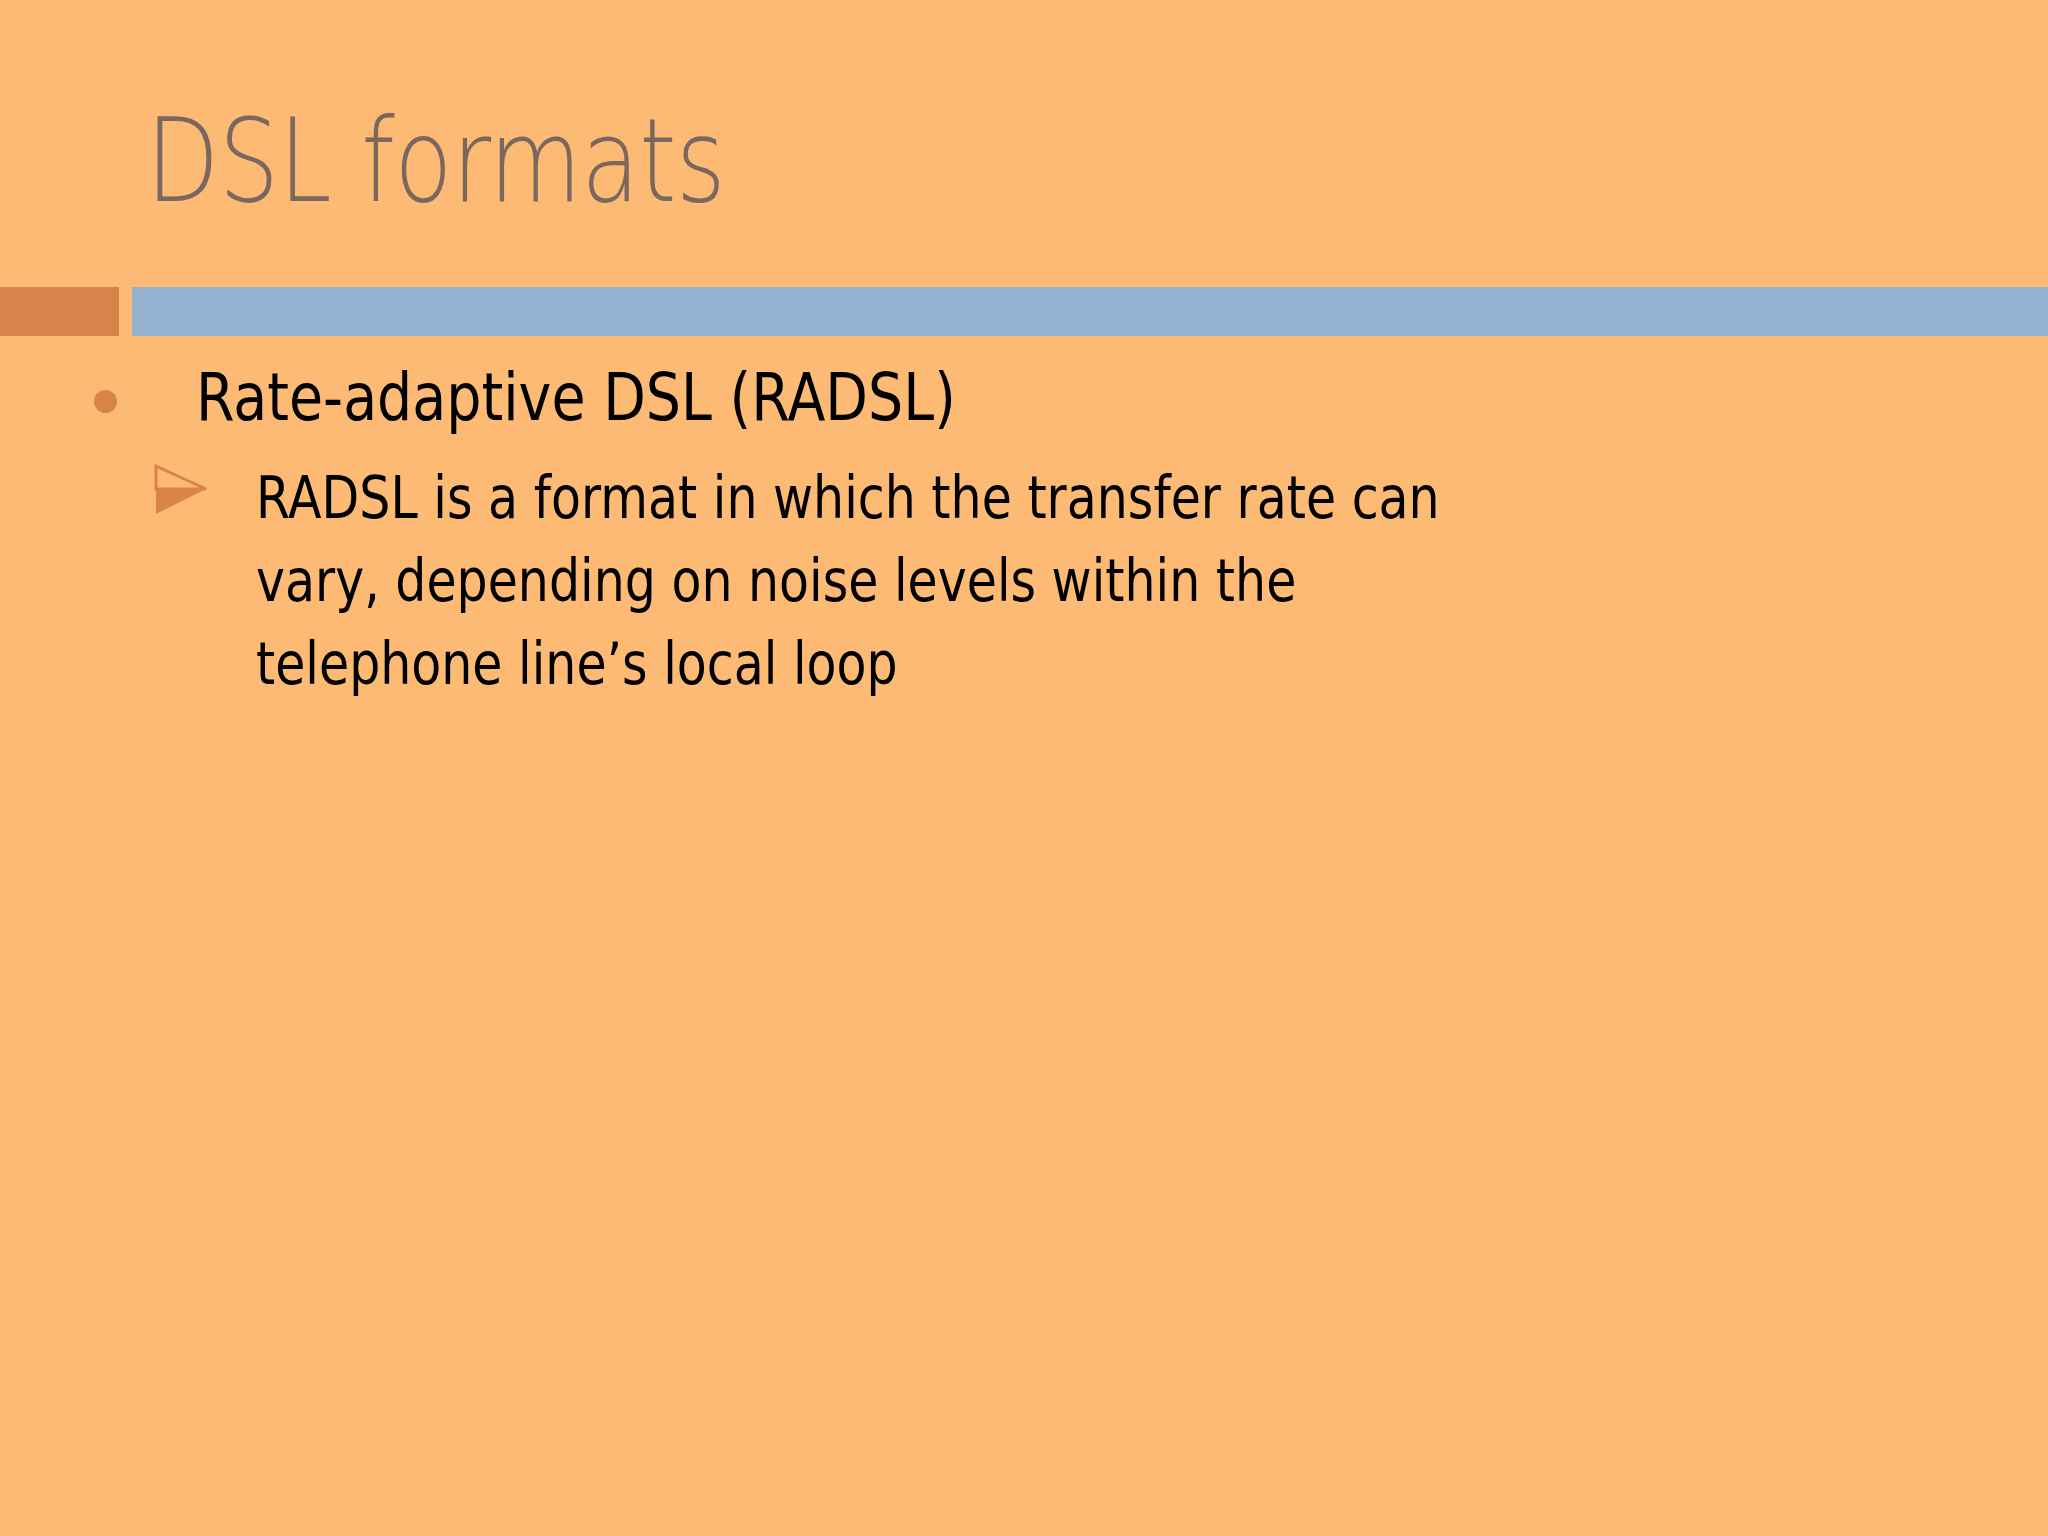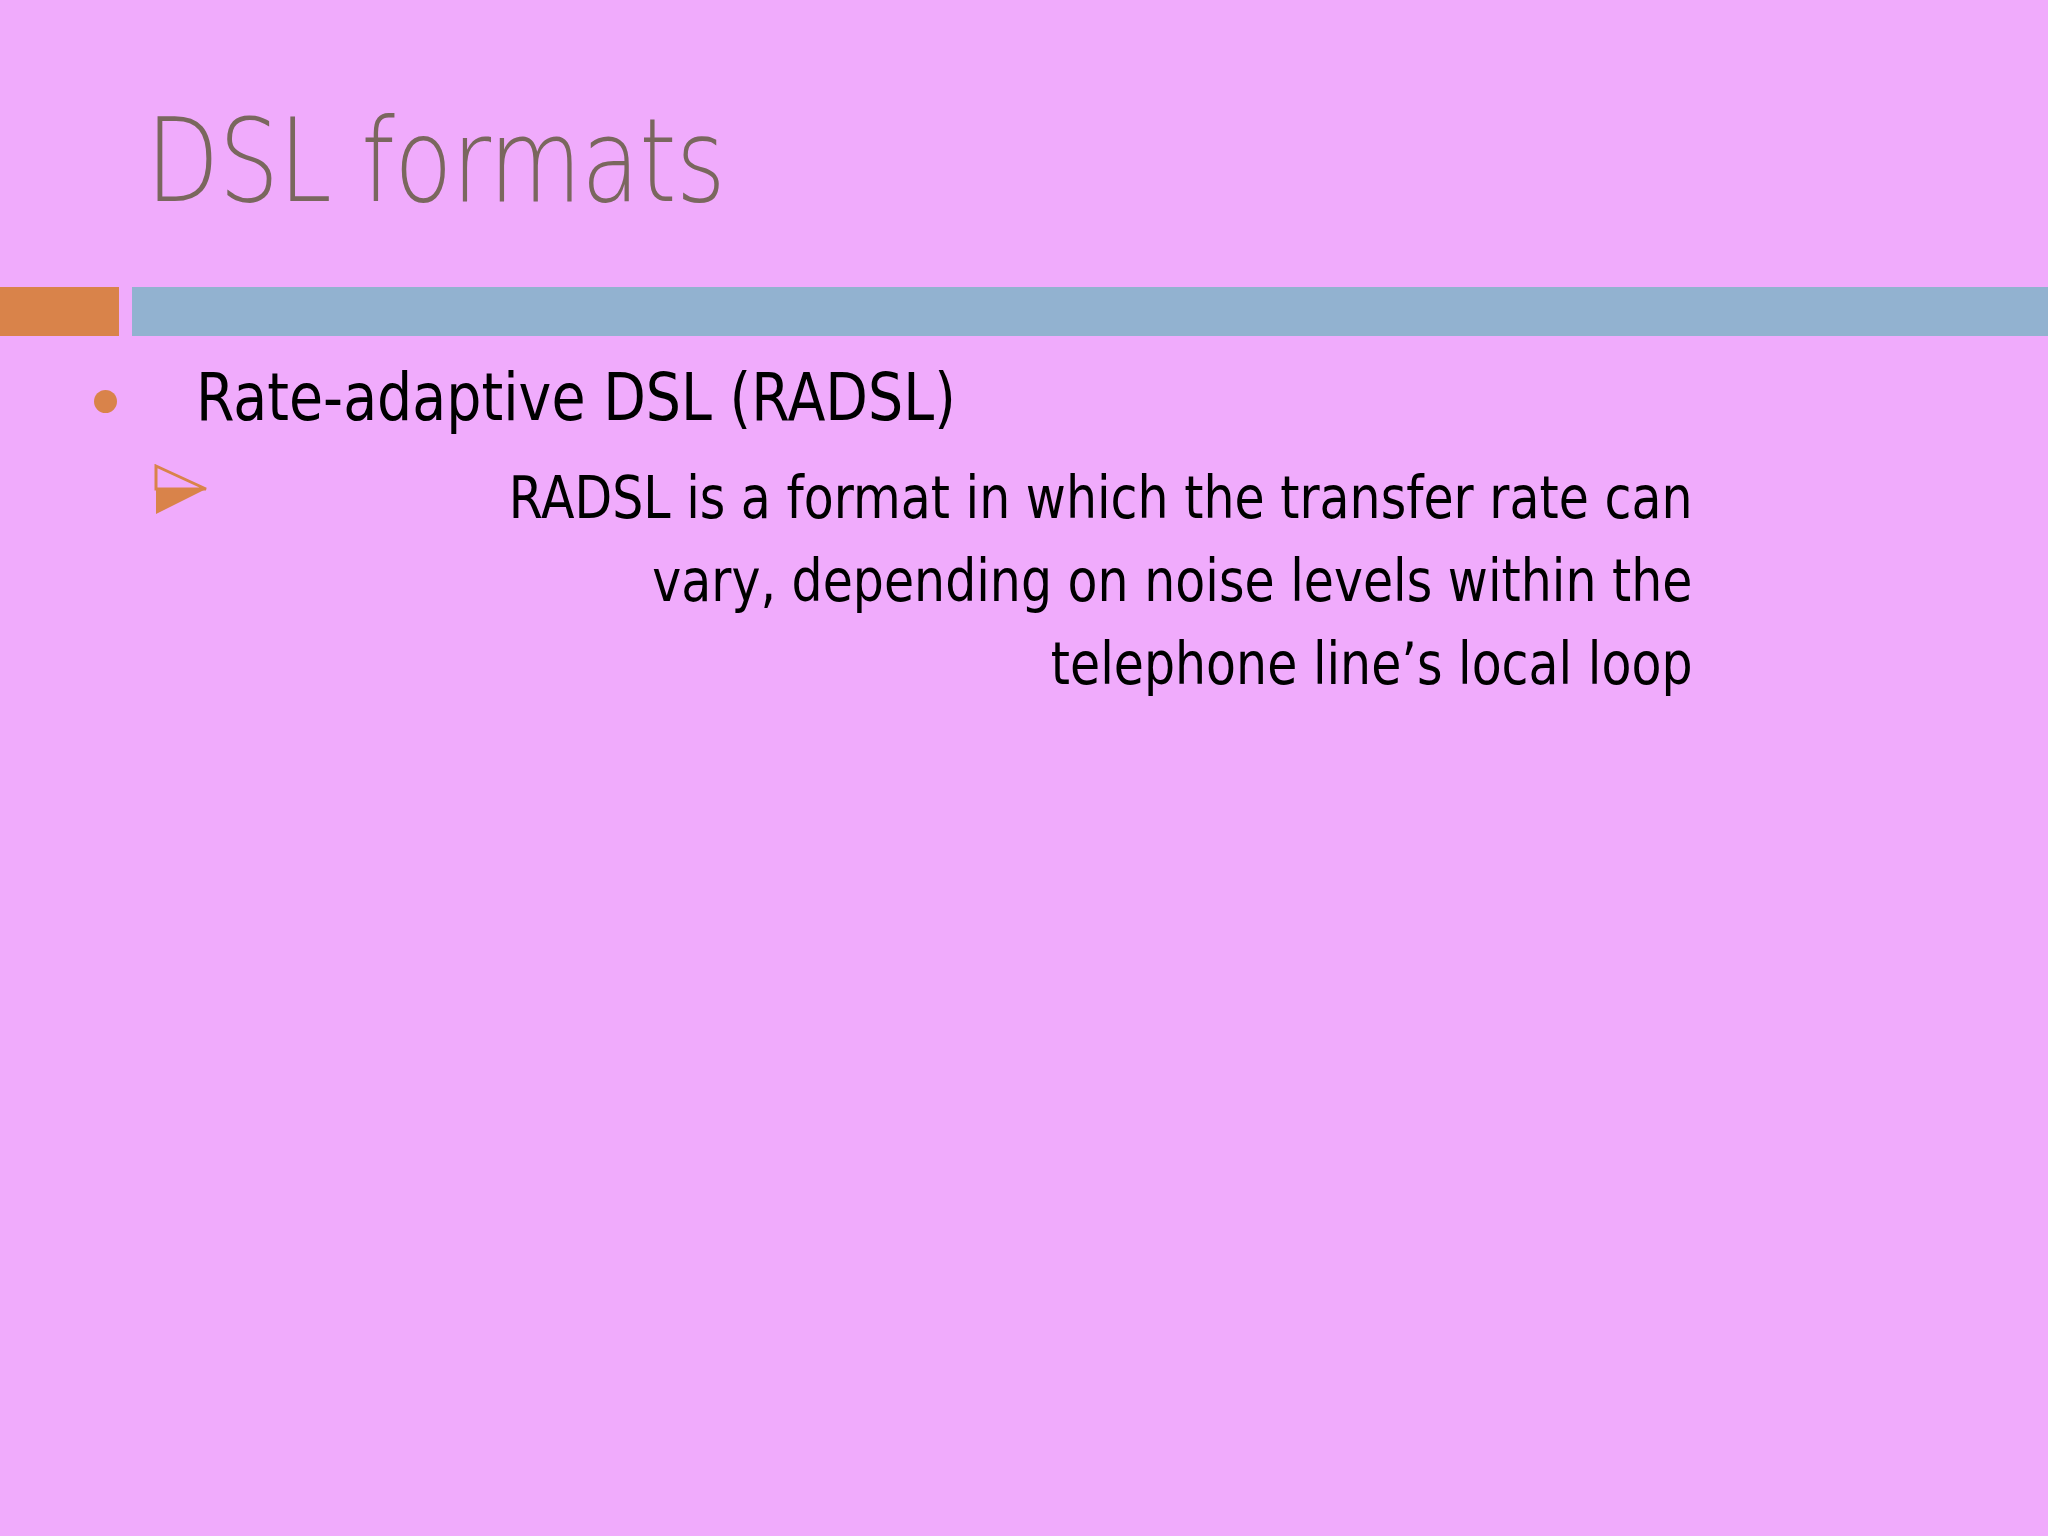--- a/index.html
+++ b/index.html
@@ -11,21 +11,21 @@
     height: 1536px;
     background: #ffffff;
     font-family: "Liberation Sans", sans-serif;
     overflow: hidden;
     position: relative;
   }
 
   .slide {
     position: absolute;
     inset: 0;
-    background: #f0abfc;
+    background: #fdba74;
   }
 
   
   .slide-title {
     position: absolute;
     left: 146px;
     top: 86px;
     width: 1800px;
     font-family: "DejaVu Sans", sans-serif;
     font-weight: 300;
@@ -56,21 +56,20 @@
     background: #92b2d0;
   }
 
   
   .body-area {
     position: absolute;
     left: 0;
     top: 352px;
     right: 0;
     bottom: 0;
-    text-align: right;
   }
 
   
   .bullet-l1 {
     position: relative;
     height: 92px;
   }
   .bullet-l1 .dot {
     position: absolute;
     left: 94px;

